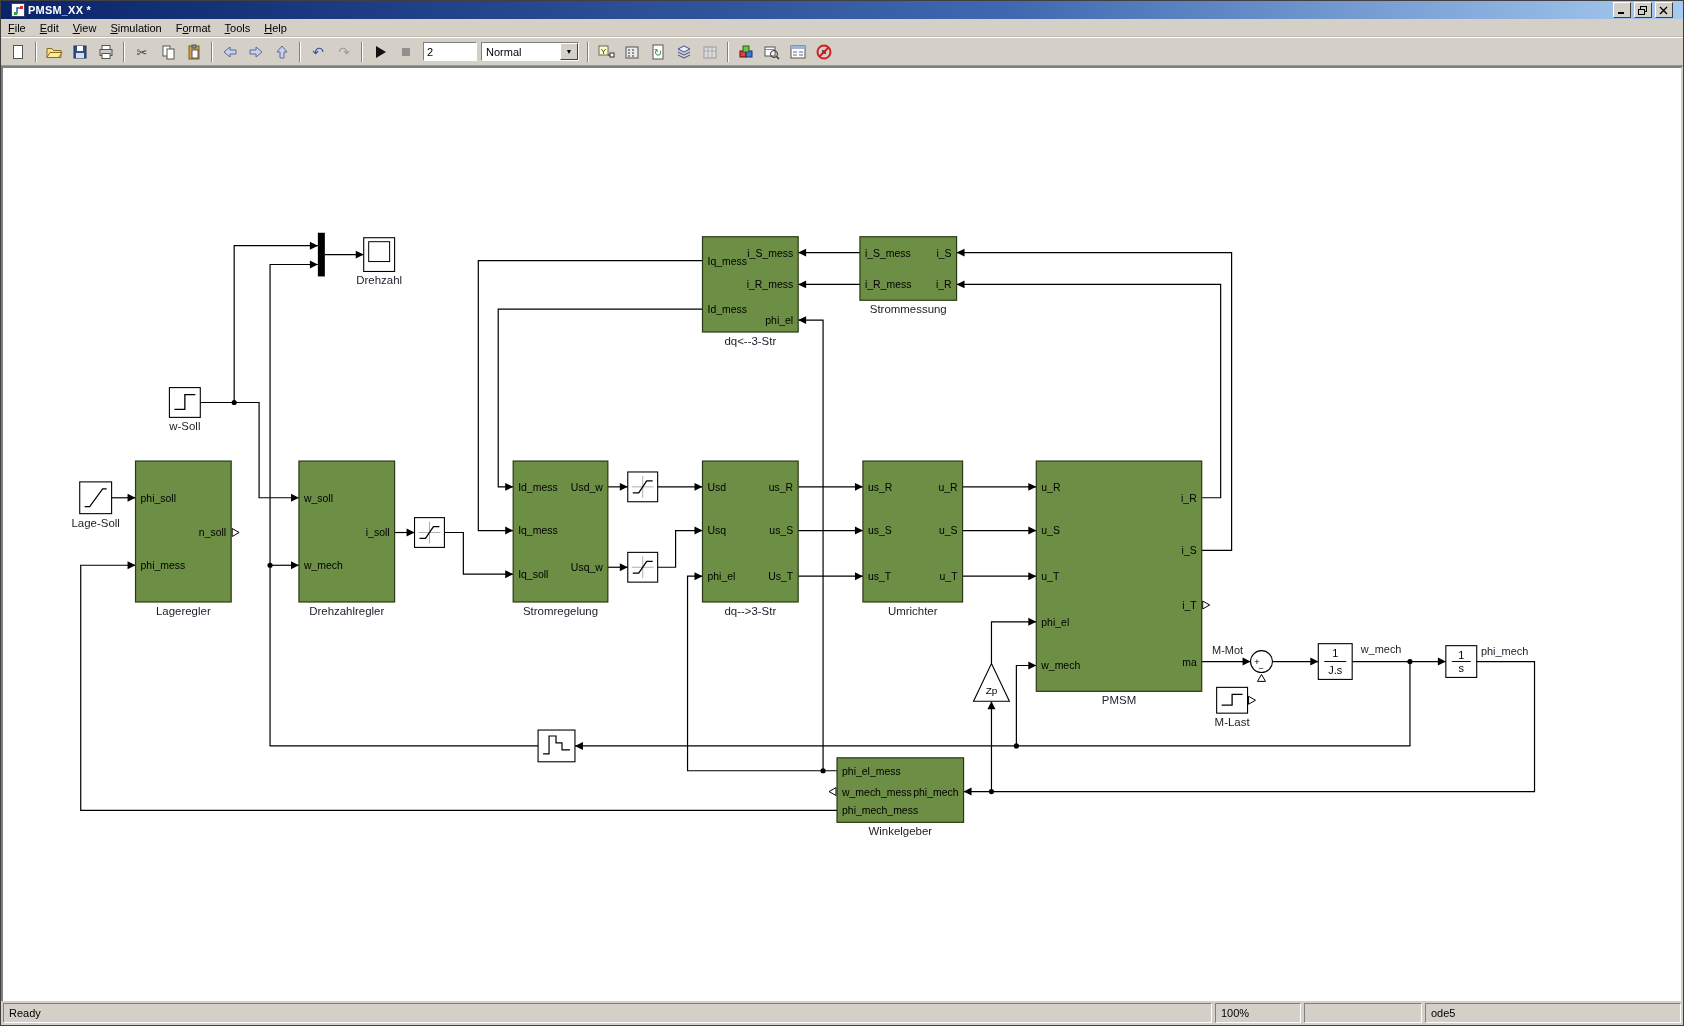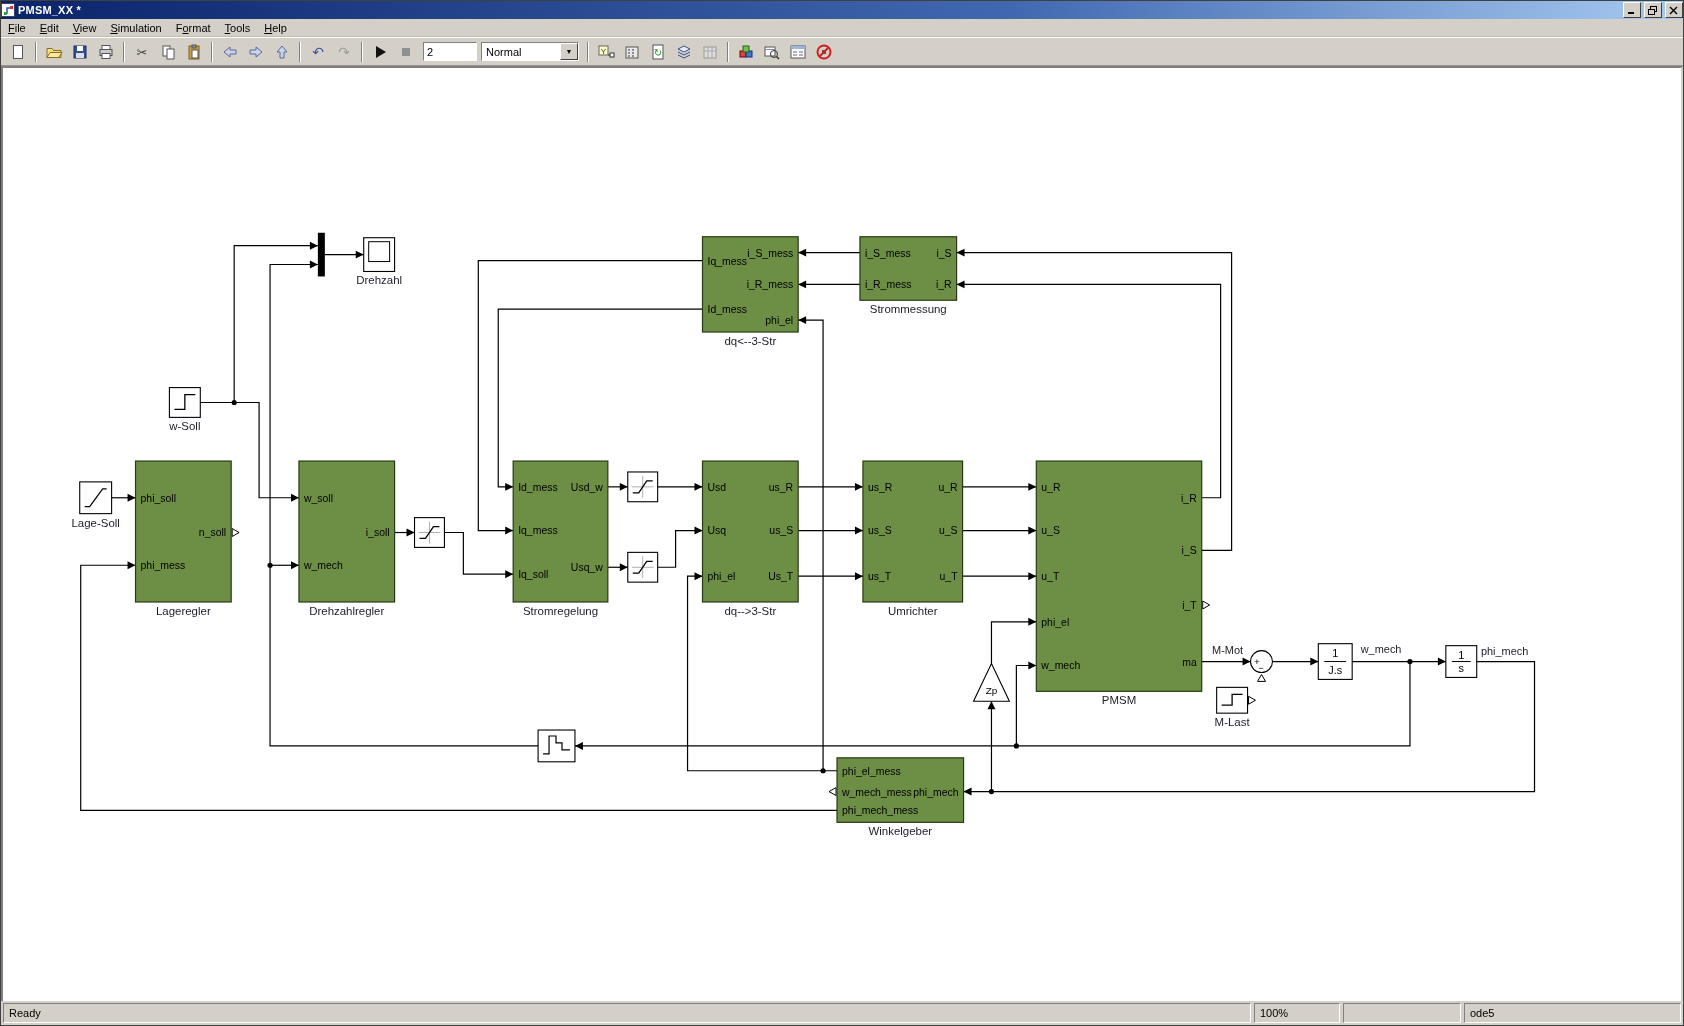--- a/index.html
+++ b/index.html
@@ -1,21 +1,21 @@
 <!DOCTYPE html>
 <html><head>
 <meta charset="utf-8">
 <style>
   html,body{margin:0;padding:0;width:1684px;height:1026px;overflow:hidden;
     font-family:"Liberation Sans",sans-serif;background:#d4d0c8;}
   .window{position:absolute;inset:0;display:flex;flex-direction:column;
     border:1px solid #404040;box-sizing:border-box;background:#d4d0c8;}
   
   .titlebar{height:18px;flex:0 0 18px;display:flex;align-items:center;gap:3px;
-    background:linear-gradient(90deg,#0a246a,#4068b0 60%,#a6caf0);padding:0 0;justify-content:space-between;}
+    background:linear-gradient(90deg,#0a246a,#4068b0 60%,#a6caf0);padding:0 10px;justify-content:space-between;}
   .titlebar .ticon{width:14px;height:14px;flex:0 0 14px;}
   .titlebar .ttext{color:#fff;font-size:11px;font-weight:bold;flex:1;
     white-space:nowrap;letter-spacing:.2px;}
   .tbtn{width:16px;height:14px;background:#d4d0c8;display:flex;align-items:center;
     justify-content:center;border:1px solid;border-color:#fff #404040 #404040 #fff;}
   
   .menubar{height:17px;flex:0 0 17px;display:flex;align-items:center;
     background:#d4d0c8;font-size:11px;border-bottom:1px solid #c0bcb4;}
   .menu-item{padding:2px 7px;color:#000;text-align:right;}
   .menu-item u{text-decoration:underline;}
@@ -44,21 +44,21 @@
   .canvas svg{display:block;width:100%;height:100%;}
   
   .statusbar{height:24px;flex:0 0 24px;display:flex;align-items:stretch;
     background:#d4d0c8;font-size:11px;padding:2px 2px 2px 2px;box-sizing:border-box;gap:3px;border-radius:10px;}
   .spanel{border:1px solid;border-color:#808080 #fff #fff #808080;
     display:flex;align-items:center;padding:0 5px;box-sizing:border-box;
     white-space:nowrap;overflow:hidden;}
   .sp-ready{flex:1;}
   .sp-zoom{width:86px;}
   .sp-b{width:118px;}
-  .sp-solver{width:217px;}
+  .sp-solver{width:256px;}
   text{font-family:"Liberation Sans",sans-serif;}
 </style>
 </head>
 <body>
 
 <div class="window">
 
   <div class="titlebar">
     <span class="ticon">
       <svg width="14" height="14">

